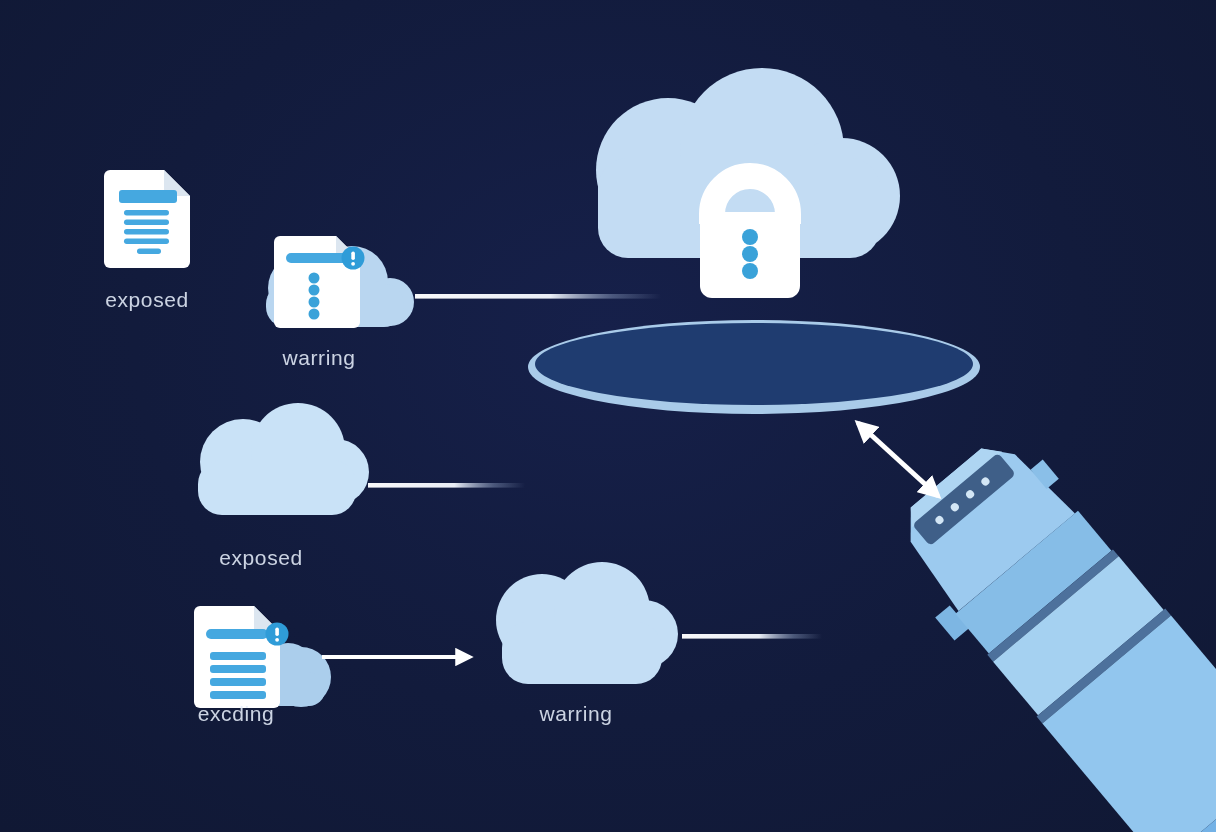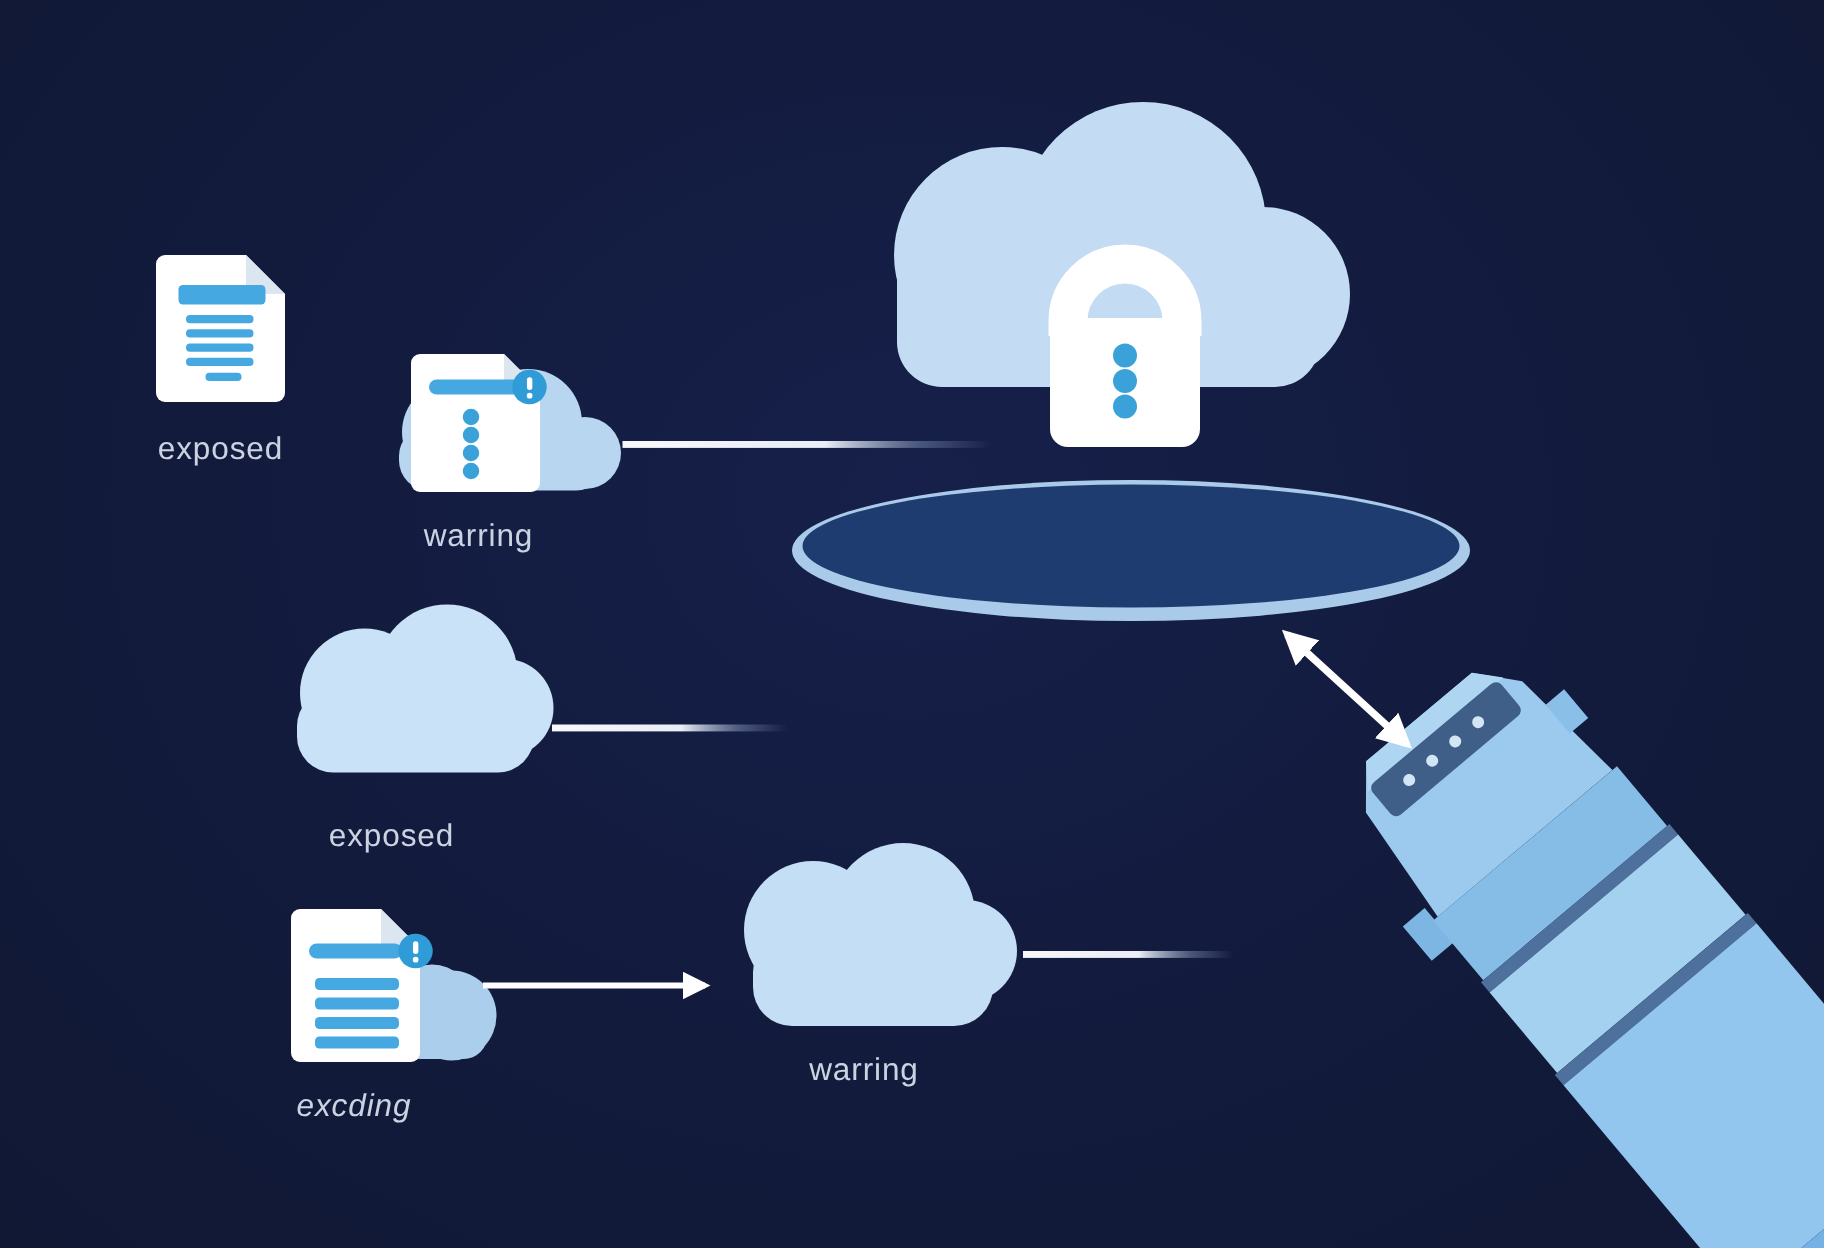--- a/index.html
+++ b/index.html
@@ -163,17 +163,17 @@
 
     <line x1="858" y1="423" x2="938" y2="496" stroke="#ffffff" stroke-width="5" marker-start="url(#ah)" marker-end="url(#ah)"></line>
   </svg>
 
   <div class="label" style="left:147px; top:288px;">exposed</div>
 
   <div class="label" style="left:319px; top:346px;">warring</div>
 
   <div class="label" style="left:261px; top:531px;margin-top:15px;">exposed</div>
 
-  <div class="label" style="left:236px; top:726px;font-style:italic;">excding</div>
+  <div class="label" style="left:236px; top:702px;">excding</div>
 
   <div class="label" style="left:576px; top:702px;">warring</div>
 
 </div>
 
 </body></html>

